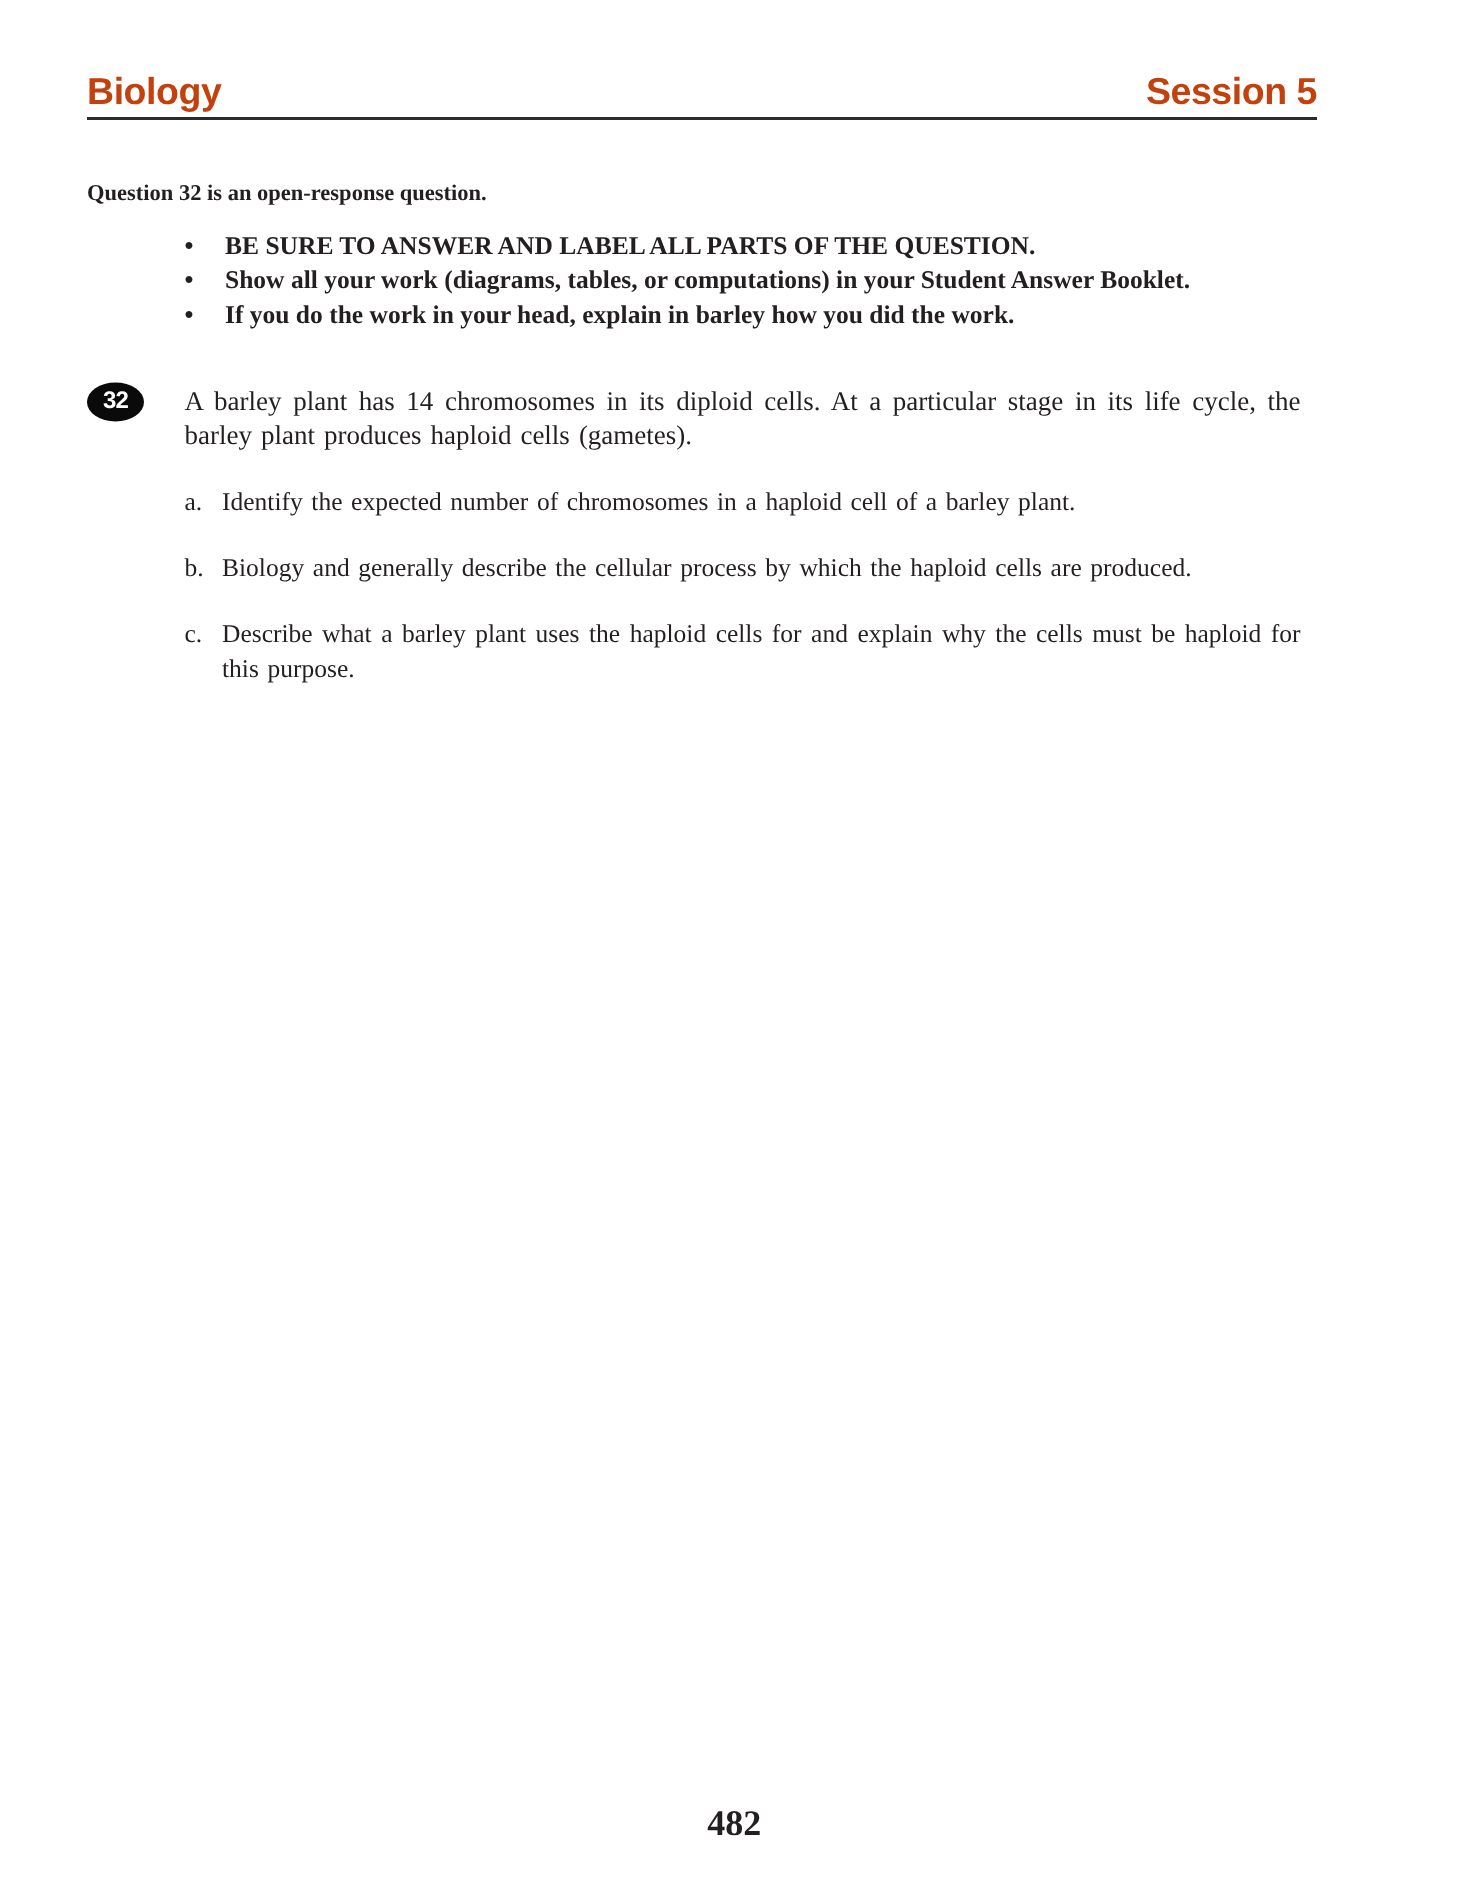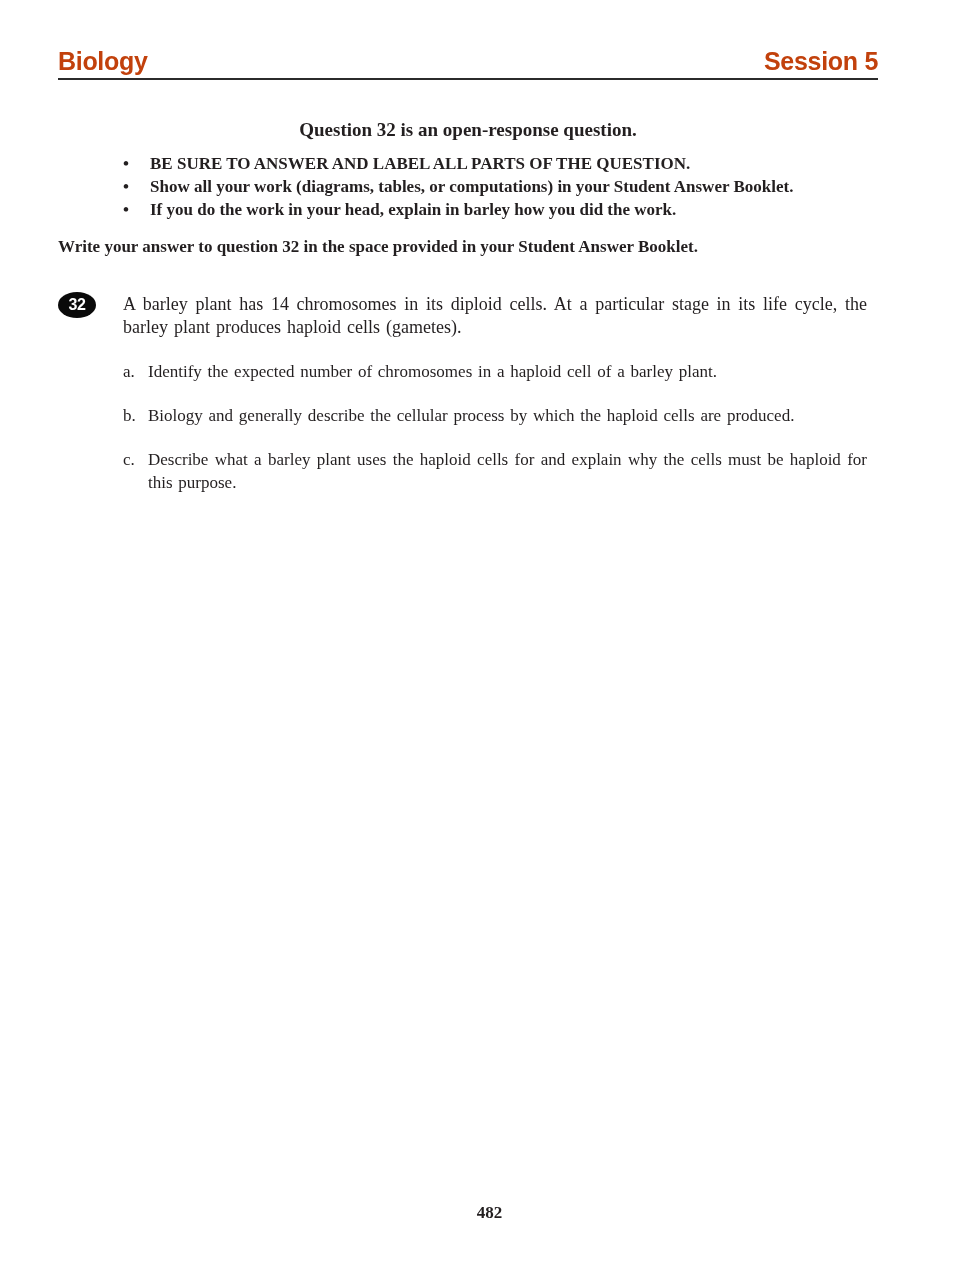--- a/index.html
+++ b/index.html
@@ -33,24 +33,23 @@
     font-weight: 700;
     font-size: 25px;
     letter-spacing: -0.3px;
     color: #c2410c;
     line-height: 26px;
   }
 
   
   .intro {
     margin: 38px 101px 0 58px;
-    font-size: 19px;
+    font-size: 15px;
     font-weight: bold;
     line-height: 23px;
-    text-align: center;
   }
   .bullets {
     list-style: none;
     margin: 11px 90px 0 123px;
     padding: 0;
   }
   .bullet-item {
     display: flex;
     font-size: 17px;
     font-weight: bold;
@@ -127,21 +126,21 @@
 
   
   .footer {
     position: absolute;
     top: 1203px;
     left: 0;
     right: 0;
     text-align: center;
   }
   .page-number {
-    font-size: 17px;
+    font-size: 24px;
     font-weight: bold;
     font-family: Liberation Serif, serif;
   }
 </style>
 </head>
 <body>
 
 <div class="page">
 
   <header class="header">
@@ -159,21 +158,20 @@
     <li class="bullet-item">
       <span class="bullet-glyph">•</span>
       <span class="bullet-text">Show all your work (diagrams, tables, or computations) in your Student Answer Booklet.</span>
     </li>
     <li class="bullet-item">
       <span class="bullet-glyph">•</span>
       <span class="bullet-text">If you do the work in your head, explain in barley how you did the work.</span>
     </li>
   </ul>
 
-  <p class="write-note">Write your answer to question 32 in the space provided in your Student Answer Booklet.</p>
 
   <section class="question">
     <span class="q-badge">
       <span>32</span>
     </span>
     <div class="q-body">
       <p class="q-stem">A barley plant has 14 chromosomes in its diploid cells. At a particular stage in its life cycle, the barley plant produces haploid cells (gametes).</p>
       <div class="q-parts" id="q-parts">
           <div class="part">
             <span class="part-label">a.</span>

